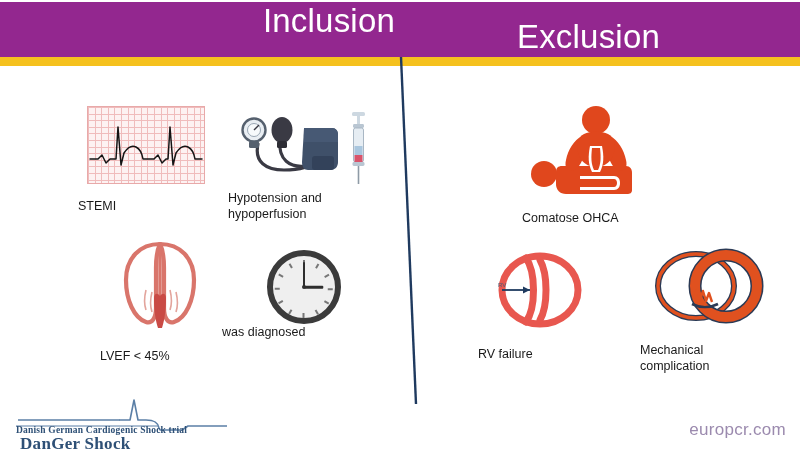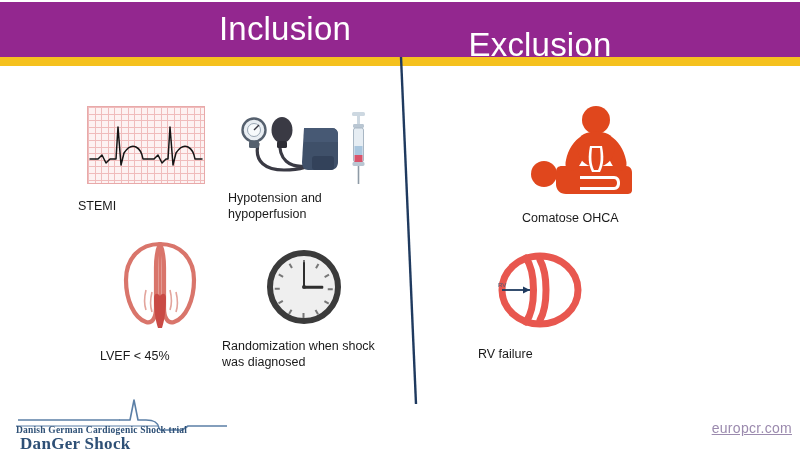--- a/index.html
+++ b/index.html
@@ -7,23 +7,23 @@
        font-family:"Liberation Sans","DejaVu Sans",sans-serif;}
 
   .slide{position:absolute;inset:0;background:#ffffff;}
 
   
   .header-band{position:absolute;left:0;top:2px;width:800px;height:55px;
        background:#93278f;}
   .gold-stripe{position:absolute;left:0;top:57px;width:800px;height:9px;
        background:#f5c11e;}
 
-  .title{position:absolute;top:8px;color:#ffffff;font-size:33px;
+  .title{position:absolute;top:0;color:#ffffff;font-size:33px;
        font-weight:400;letter-spacing:.2px;line-height:42px;
-       text-align:center;white-space:nowrap;}
+       text-align:right;white-space:nowrap;}
   .title-inclusion{left:175px;width:220px;}
   .title-exclusion{left:420px;width:240px;margin-top:16px;}
 
   
   .divider{position:absolute;left:0;top:0;width:800px;height:450px;
        pointer-events:none;}
 
   
   .block{position:absolute;text-align:left;}
   .caption{font-size:12.5px;color:#1a1a1a;line-height:16px;
@@ -55,22 +55,22 @@
 
   
   .logo{position:absolute;left:12px;top:396px;width:215px;height:48px;}
   .logo-name{position:absolute;left:8px;top:2px;font-size:17px;
        font-family:"Liberation Serif","DejaVu Serif",serif;font-weight:700;
        color:#2e5076;letter-spacing:.3px;white-space:nowrap;margin-top:36px;}
   .logo-tag{position:absolute;left:4px;top:29px;font-size:9.5px;
        font-family:"Liberation Serif","DejaVu Serif",serif;font-weight:700;
        color:#2e5076;letter-spacing:.2px;white-space:nowrap;text-align:right;}
 
-  .europcr{position:absolute;right:8px;top:420px;font-size:14px;
-       color:#9b8aae;letter-spacing:.3px;text-decoration:underline;}
+  .europcr{position:absolute;right:14px;top:420px;font-size:17px;
+       color:#9b8aae;letter-spacing:.3px;}
 </style>
 </head>
 <body>
 
 <div class="slide">
 
   <div class="header-band"></div>
   <div class="gold-stripe"></div>
 
   <div class="title title-inclusion">Inclusion</div>
@@ -164,21 +164,20 @@
       <div class="tick" style="transform:rotate(180deg)"></div>
       <div class="tick" style="transform:rotate(210deg)"></div>
       <div class="tick" style="transform:rotate(240deg)"></div>
       <div class="tick" style="transform:rotate(270deg)"></div>
       <div class="tick" style="transform:rotate(300deg)"></div>
       <div class="tick" style="transform:rotate(330deg)"></div>
       <div class="hand hour"></div>
       <div class="hand minute"></div>
       <div class="pin"></div>
     </div>
-    <div class="caption" style="margin-top:14px;">Randomization when shock</div>
     <div class="caption">was diagnosed</div>
   </div>
 
   <div class="block" style="left:522px;top:104px;width:150px;">
     <div class="art" style="width:150px;height:92px;">
       <svg width="150" height="92" viewBox="0 0 150 92">
         <g fill="#e0471d">
 
           <circle cx="22" cy="70" r="13"></circle>
 
@@ -216,20 +215,37 @@
         <path d="M48,8 C58,22 58,58 48,72" fill="none" stroke="#e8574f" stroke-width="7" stroke-linecap="round"></path>
         <path d="M62,10 C70,24 70,56 62,70" fill="none" stroke="#e8574f" stroke-width="7" stroke-linecap="round"></path>
         <line x1="24" y1="40" x2="52" y2="40" stroke="#1f3a5f" stroke-width="1.8"></line>
         <path d="M52,40 L45,36.5 L45,43.5 Z" fill="#1f3a5f"></path>
         <text x="20" y="37" font-family="Liberation Sans, sans-serif" font-size="6" fill="#4a5b74">RV</text>
       </svg>
     </div>
     <div class="caption" style="margin-top:16px;">RV failure</div>
   </div>
 
+  <div class="block" style="left:640px;top:244px;width:140px;">
+    <div class="art" style="width:140px;height:86px;">
+      <svg width="140" height="86" viewBox="0 0 140 86">
+
+        <ellipse cx="56" cy="42" rx="38" ry="32" fill="none" stroke="#2b3a55" stroke-width="6"></ellipse>
+        <ellipse cx="56" cy="42" rx="38" ry="32" fill="none" stroke="#e0511f" stroke-width="3.4"></ellipse>
+
+        <circle cx="86" cy="42" r="31" fill="none" stroke="#2b3a55" stroke-width="13"></circle>
+        <circle cx="86" cy="42" r="31" fill="none" stroke="#e0511f" stroke-width="10"></circle>
+
+        <path d="M54,54 L57,46 L60,56 L63,47 L66,57 L69,49 L72,58" fill="none" stroke="#e0511f" stroke-width="2.4" stroke-linejoin="round"></path>
+        <path d="M52,60 C60,64 70,64 78,60" fill="none" stroke="#2b3a55" stroke-width="2.6"></path>
+      </svg>
+    </div>
+    <div class="caption" style="margin-top:12px;">Mechanical</div>
+    <div class="caption">complication</div>
+  </div>
 
   <div class="logo">
     <svg width="215" height="48" viewBox="0 0 215 48" style="position:absolute;left:0;top:0;">
 
       <line x1="6" y1="24" x2="108" y2="24" stroke="#5b7fa6" stroke-width="1.4"></line>
 
       <path d="M108,24 L118,24 L122,4 L126,24 L134,24
                C142,24 146,26 147,32 L148,34 L170,34 L176,30 L215,30" fill="none" stroke="#5b7fa6" stroke-width="1.6" stroke-linejoin="round" stroke-linecap="round"></path>
 
       <line x1="4" y1="30" x2="146" y2="30" stroke="#5b7fa6" stroke-width="1"></line>

